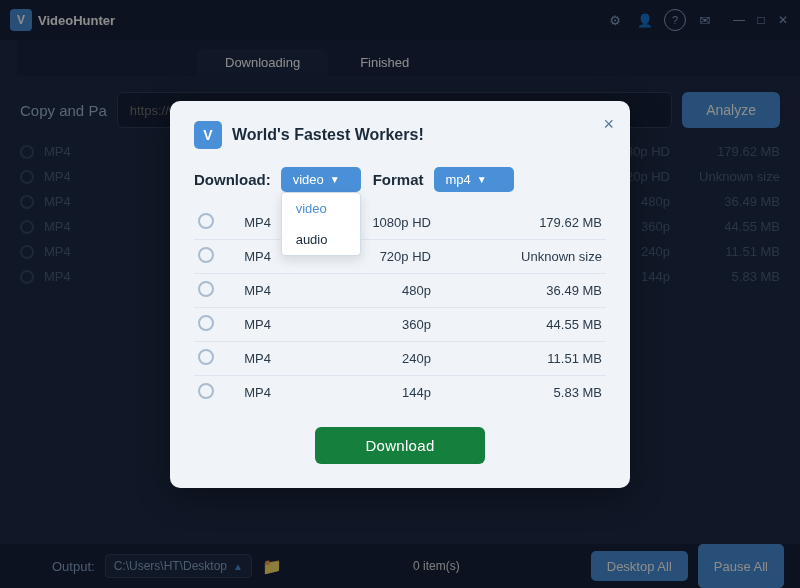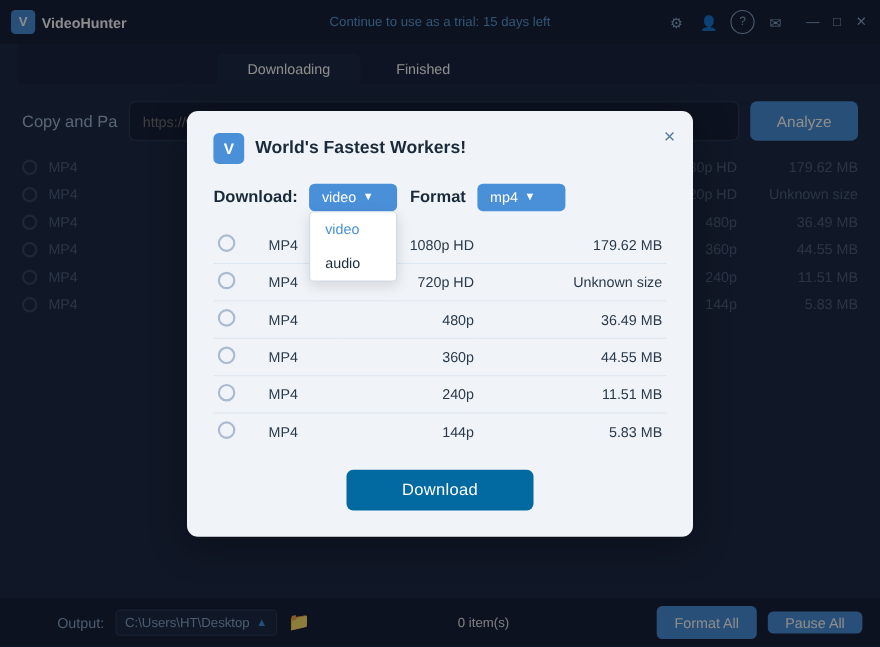--- a/index.html
+++ b/index.html
@@ -239,21 +239,21 @@
       height: 30px;
       padding: 0 16px;
       background: #4a90d9;
       border: none;
       border-radius: 5px;
       color: white;
       font-size: 13px;
       cursor: pointer;
     }
     .pause-btn {
-      height: 20px;
+      height: 44px;
       padding: 0 16px;
       background: #4a90d9;
       border: none;
       border-radius: 5px;
       color: white;
       font-size: 13px;
       cursor: pointer;
     }
 
     
@@ -405,40 +405,39 @@
       color: #5a7a9a;
     }
 
     
     .modal-footer {
       display: flex;
       justify-content: center;
       margin-top: 18px;
     }
     .download-btn {
-      background: #0369a1;
+      background: #15803d;
       border: none;
       border-radius: 6px;
       color: white;
       font-size: 15px;
       font-weight: 500;
       padding: 10px 50px;
       cursor: pointer;
       letter-spacing: 0.3px;
     }
   </style>
 </head>
 <body>
 
 <div class="title-bar">
   <div class="title-bar-logo">
     <div class="logo-icon">V</div>
     <span class="title-bar-title">VideoHunter</span>
   </div>
-  <span class="title-bar-trial">Continue to use as a trial: 15 days left</span>
   <div class="title-bar-controls">
     <div class="title-ctrl-icon">⚙</div>
     <div class="title-ctrl-icon">👤</div>
     <div class="title-ctrl-icon" style="border:1.5px solid #8aa8cc;border-radius:50%;font-size:11px;">?</div>
     <div class="title-ctrl-icon">✉</div>
     <div class="title-ctrl-btn" style="margin-left:8px;">—</div>
     <div class="title-ctrl-btn">□</div>
     <div class="title-ctrl-btn">✕</div>
   </div>
 </div>
@@ -508,21 +507,21 @@
 </div>
 
 <div class="bottom-bar">
   <span class="output-label">Output:</span>
   <div class="output-path">
     <span>C:\Users\HT\Desktop</span>
     <span class="output-path-chevron">▲</span>
   </div>
   <button class="folder-icon-btn">📁</button>
   <span class="items-count">0 item(s)</span>
-  <button class="resume-btn">Format All</button>
+  <button class="resume-btn">Desktop All</button>
   <button class="pause-btn">Pause All</button>
 </div>
 
 <div class="modal-overlay">
   <div class="modal">
     <div class="modal-header">
       <div class="modal-logo">V</div>
       <span class="modal-title">World's Fastest Workers!</span>
     </div>
     <button class="modal-close">×</button>

